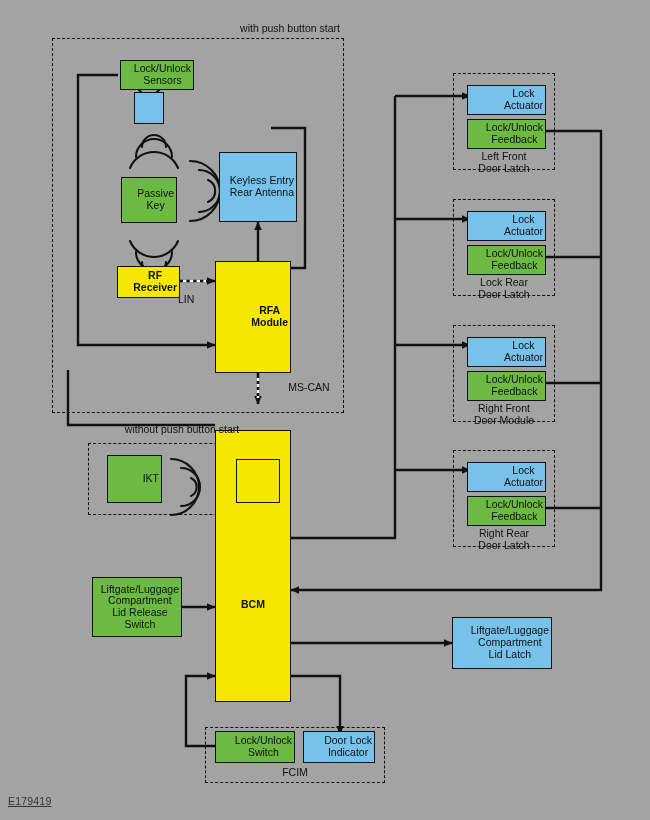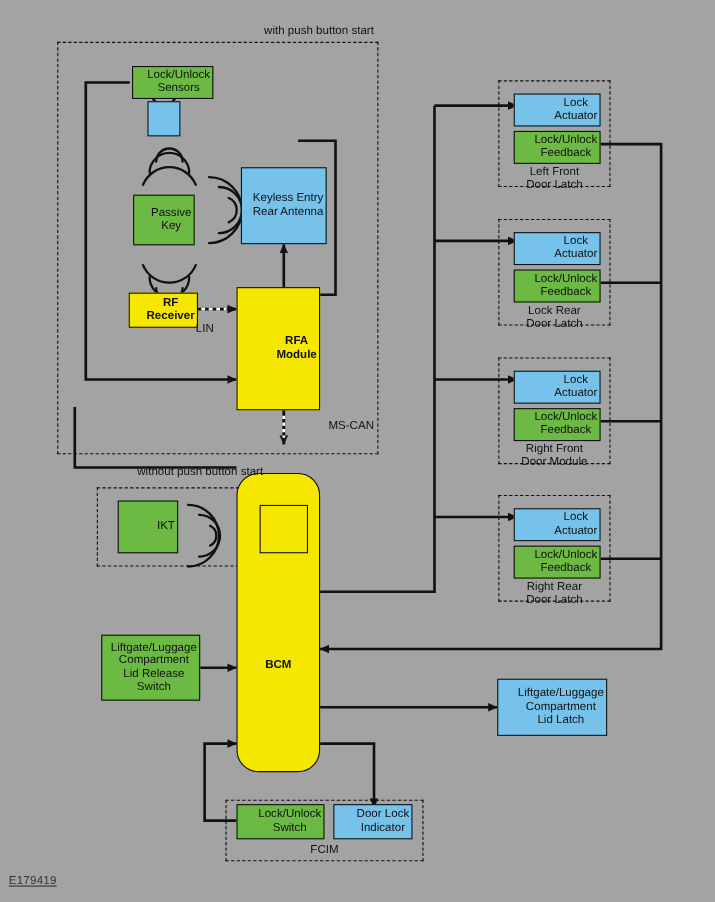--- a/index.html
+++ b/index.html
@@ -195,27 +195,27 @@
     <span style="white-space: pre-line;">RF
 Receiver</span>
   </div>
   <div class="cap" style="left:178px; top:262px; width:40px; text-align:left;margin-top:32px;">LIN</div>
 
   <div class="blk yellow" style="left:215px; top:261px; width:76px; height:112px;">
     <span style="white-space: pre-line;">RFA
 Module</span>
   </div>
 
-  <div class="cap" style="left:262px; top:382px; width:62px; text-align:right;padding-left:16px;">MS-CAN</div>
+  <div class="cap" style="left:262px; top:382px; width:62px; text-align:center;padding-left:16px;">MS-CAN</div>
 
   <div class="blk green" style="left:107px; top:455px; width:55px; height:48px;">
     <span>IKT</span>
   </div>
 
-  <div class="blk yellow" style="left:215px; top:430px; width:76px; height:272px;border-radius:20px;">
+  <div class="blk yellow" style="left:215px; top:430px; width:76px; height:272px;">
     <span style="position:absolute; left:0; right:0; top:168px;">BCM</span>
   </div>
 
   <div class="ant yel" style="left:236px; top:459px; width:44px; height:44px;"></div>
 
   <div class="blk green" style="left:92px; top:577px; width:90px; height:60px;">
     <span style="white-space: pre-line;">Liftgate/Luggage
 Compartment
 Lid Release
 Switch</span>

